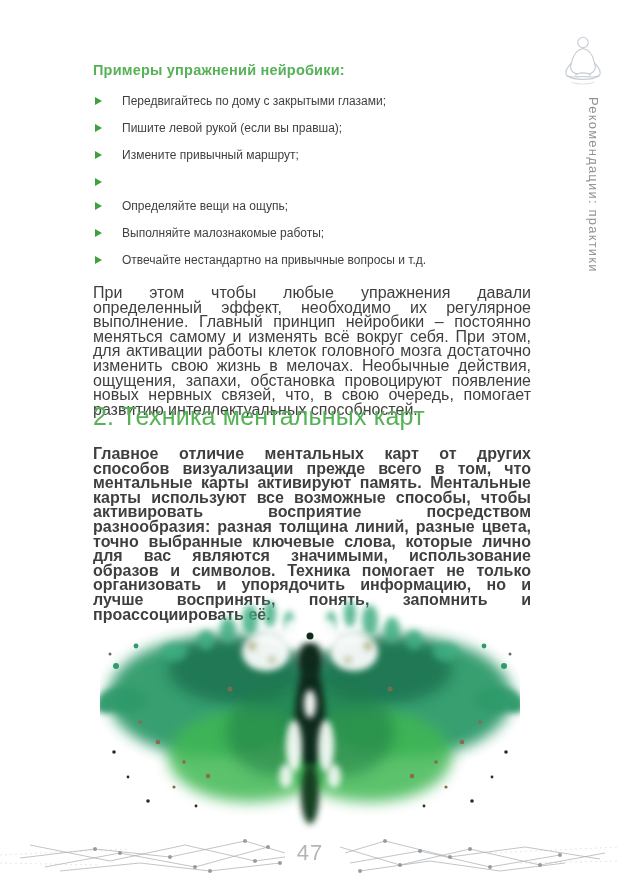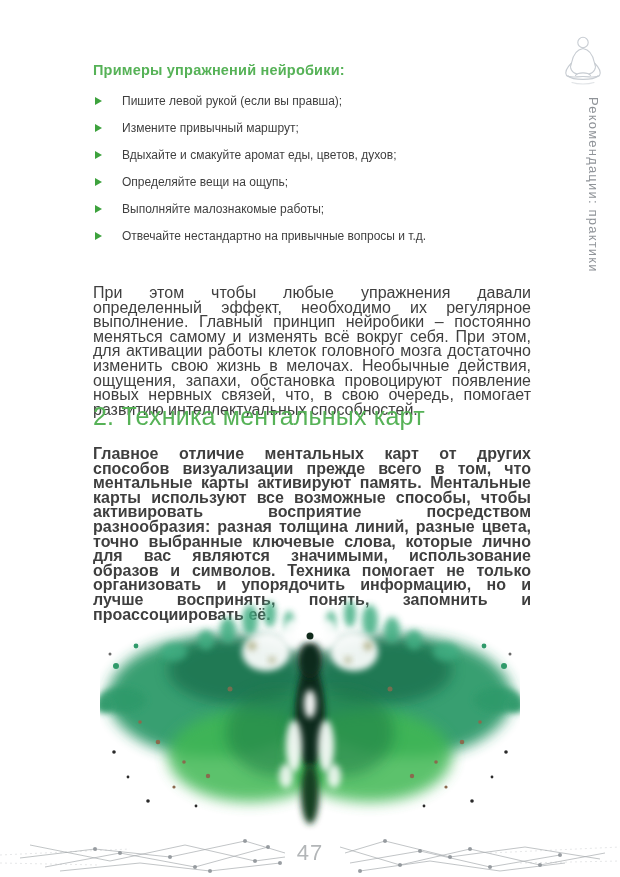--- a/index.html
+++ b/index.html
@@ -57,29 +57,32 @@
 </head>
 <body>
 
 <div class="page">
 
   <div class="list-title">Примеры упражнений нейробики:</div>
 
   <ul class="exercise-list">
     <li>
       <span class="bullet"></span>
+      <span>Передвигайтесь по дому с закрытыми глазами;</span>
+    </li>
+    <li>
+      <span class="bullet"></span>
       <span>Пишите левой рукой (если вы правша);</span>
     </li>
     <li>
       <span class="bullet"></span>
       <span>Измените привычный маршрут;</span>
     </li>
     <li>
       <span class="bullet"></span>
-      <span>Вдыхайте и смакуйте аромат еды, цветов, духов;</span>
     </li>
     <li>
       <span class="bullet"></span>
       <span>Определяйте вещи на ощупь;</span>
     </li>
     <li>
       <span class="bullet"></span>
       <span>Выполняйте малознакомые работы;</span>
     </li>
     <li>

